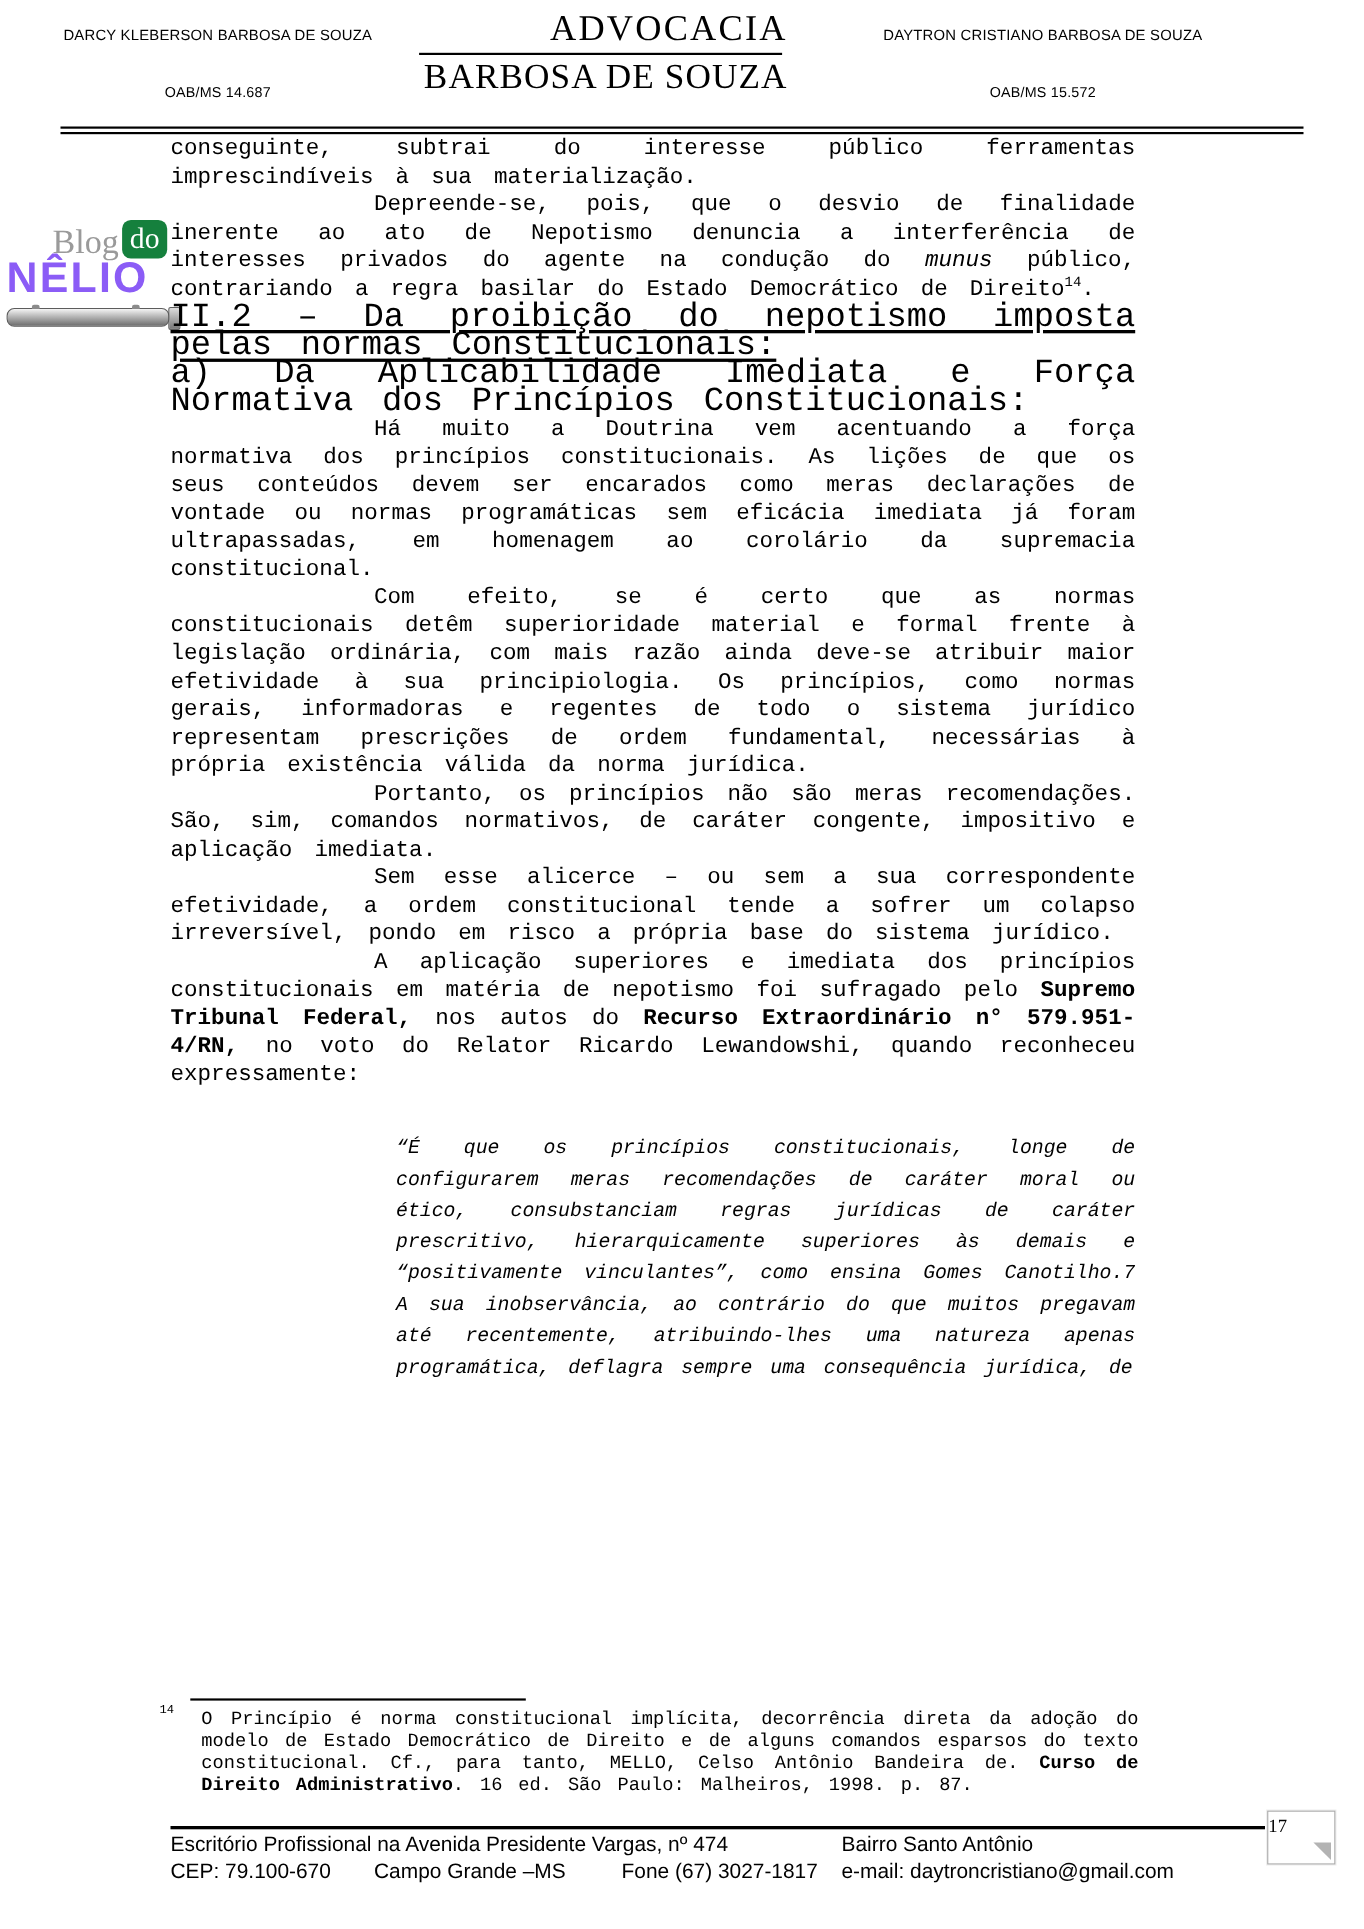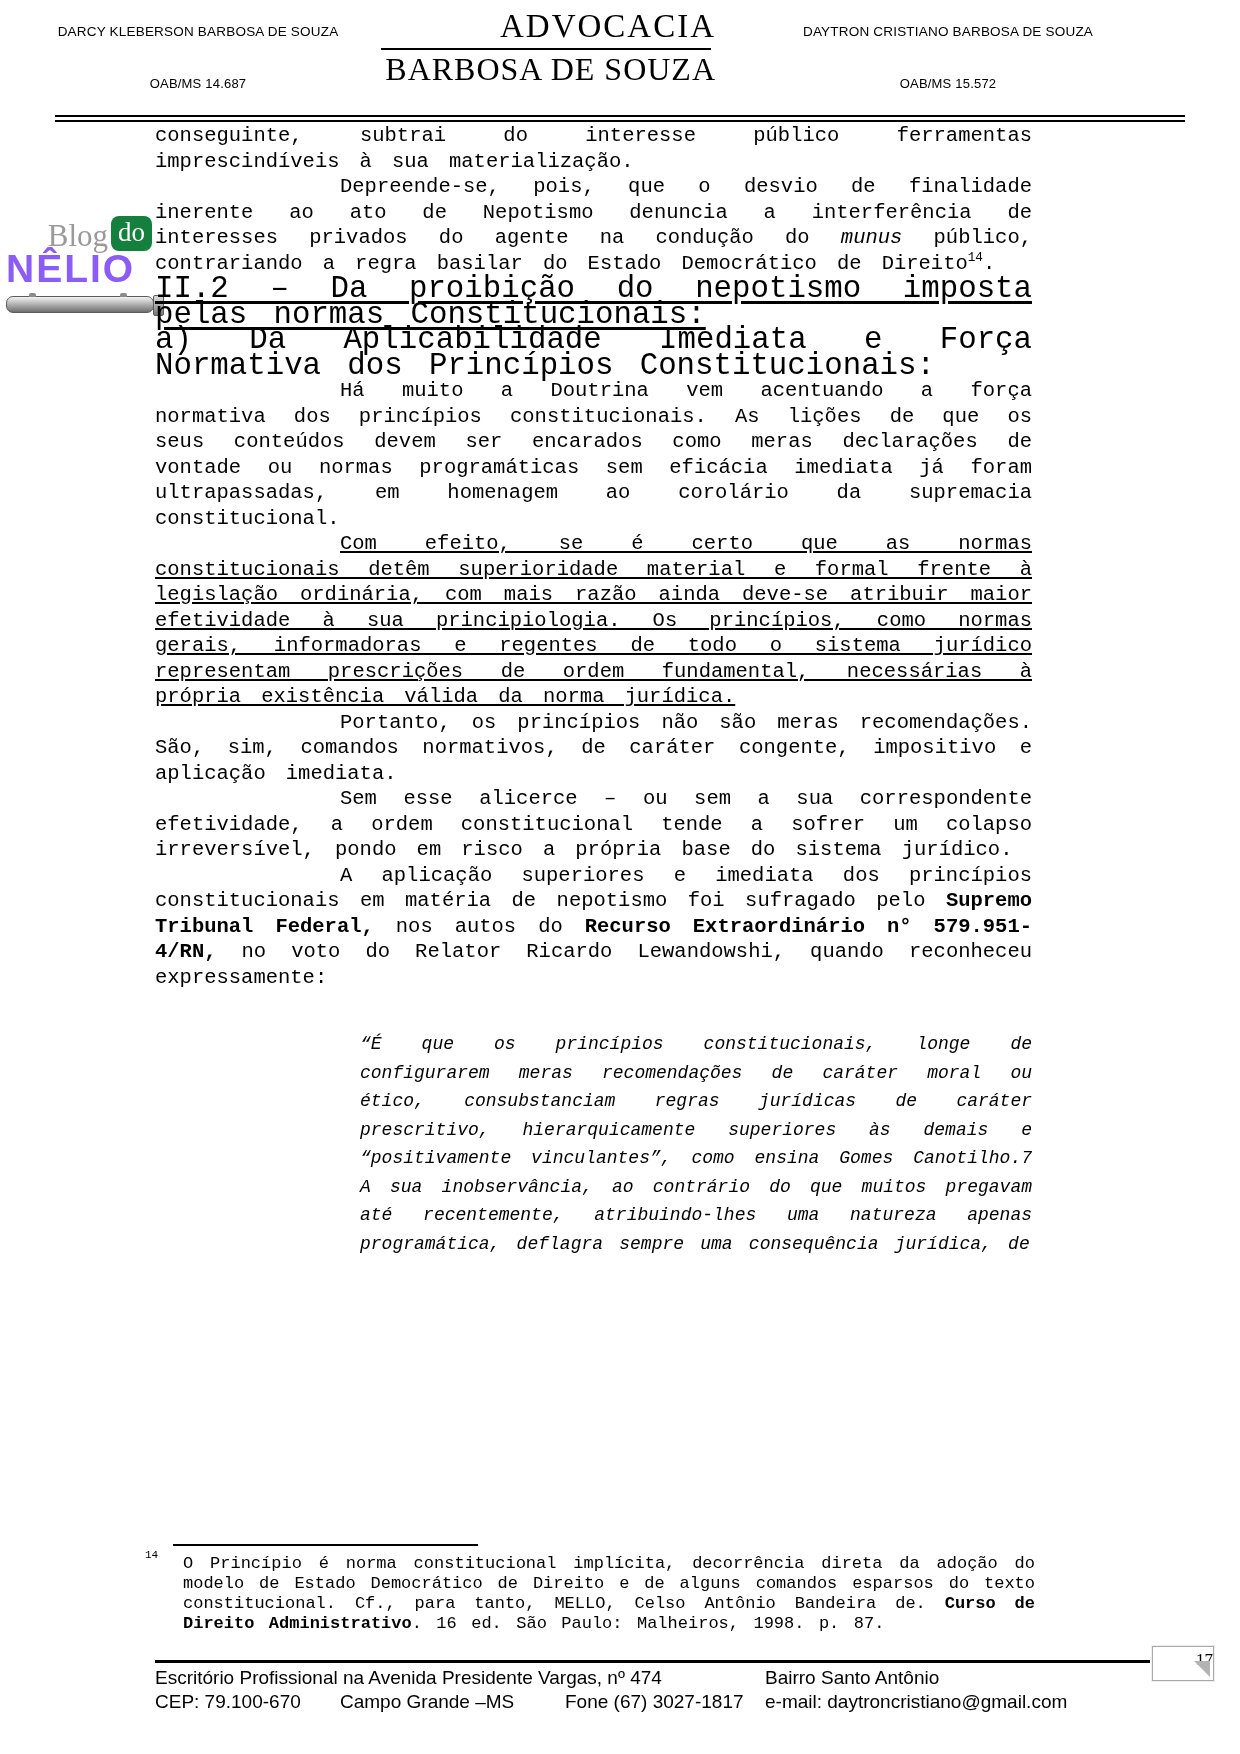--- a/index.html
+++ b/index.html
@@ -25,21 +25,21 @@
     font-family:"Liberation Serif","DejaVu Serif",serif;
   }
   .lh-center .firm-type{font-size:33px;letter-spacing:2px;}
   .lh-center .firm-rule{border-top:2px solid #000;margin:3px 5px 1px 5px;}
   .lh-center .firm-name{font-size:32px;letter-spacing:1px;}
   .double-rule{
     position:absolute;left:55px;right:55px;top:115px;height:3px;
     border-top:2px solid #000;border-bottom:2px solid #000;
   }
   
-  .logo{position:absolute;left:6px;top:184px;width:160px;}
+  .logo{position:absolute;left:6px;top:168px;width:160px;}
   .logo-top{display:flex;align-items:flex-end;justify-content:flex-end;padding-right:14px;}
   .logo-blog{
     font-family:"Liberation Serif","DejaVu Serif",serif;
     font-size:31px;color:#9a9a9a;line-height:1;margin-right:3px;
   }
   .logo-do{
     background:#15803d;color:#fff;border-radius:8px;
     font-family:"Liberation Serif","DejaVu Serif",serif;
     font-size:27px;line-height:1;padding:3px 7px 5px 7px;margin-top:32px;
   }
@@ -67,21 +67,21 @@
     position:absolute;left:155px;top:123px;width:877px;
     font-size:20.5px;line-height:25.5px;text-align:justify;word-spacing:.38em;
   }
   .main p,.main h2{margin:0;font-weight:normal;}
   .para.indent{text-indent:185px;}
   .mt-p0{margin-top:9px;}
   .mt-p1{margin-top:36px;}
   .mt-h1{margin-top:37px;}
   .mt-h2{margin-top:63px;}
   .mt-p2{margin-top:34px;}
-  .mt-p3{margin-top:50px;text-decoration:underline;}
+  .mt-p3{margin-top:50px;}
   .mt-p4{margin-top:51px;}
   .mt-p5{margin-top:40px;}
   .mt-p6{margin-top:39px;}
   .heading{font-weight:bold;}
   .u{text-decoration:underline;text-underline-offset:4px;}
   sup.ref{font-size:.62em;vertical-align:super;line-height:0;}
   .quote{
     margin:40px 0 0 205px !important;width:672px;
     font-style:italic;font-size:18px;line-height:28.5px;word-spacing:.3em;
   }
@@ -98,24 +98,24 @@
     position:absolute;left:155px;top:1660px;width:995px;
     border-top:3px solid #000;
     font-family:"Liberation Sans","DejaVu Sans",sans-serif;
     font-size:19px;line-height:24px;
   }
   .footer-grid{display:grid;grid-template-columns:185px 225px 200px 1fr;padding-top:3px;}
   .fcell{white-space:nowrap;}
   .span3{grid-column:1 / span 3;}
   
   .page-badge{
-    position:absolute;left:1152px;top:1646px;width:62px;height:35px;
+    position:absolute;left:1152px;top:1646px;width:62px;height:49px;
     background:#fff;border:1px solid #a9a9a9;box-shadow:0 0 0 1px #eee;
     font-family:"Liberation Serif","DejaVu Serif",serif;font-size:17px;
-    text-align:right;padding-top:3px;box-sizing:border-box;
+    text-align:left;padding-top:3px;box-sizing:border-box;
   }
   .page-fold{
     position:absolute;right:3px;bottom:3px;width:0;height:0;
     border-left:16px solid transparent;border-top:16px solid #b3b3b3;
   }
 </style>
 </head>
 <body>
 
 <div class="page">

